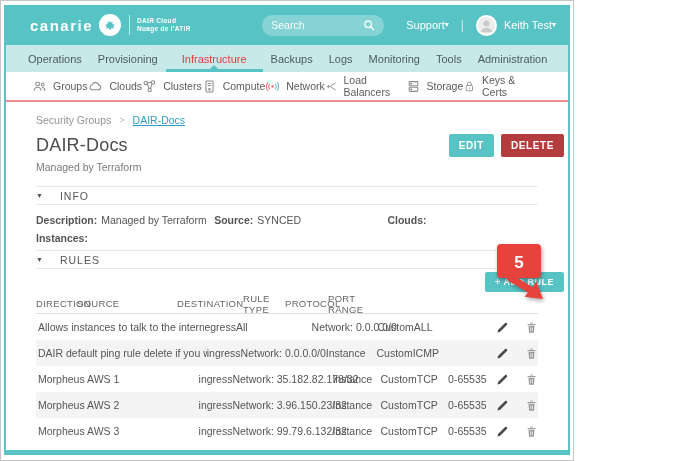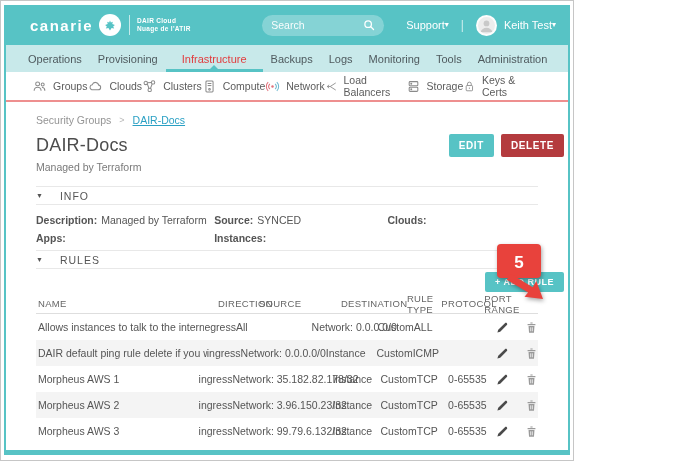--- a/index.html
+++ b/index.html
@@ -239,42 +239,37 @@
           </span>
       <span class="info-cell">
             <span class="lbl">Source:</span>
             <span>SYNCED</span>
           </span>
       <span class="info-cell">
             <span class="lbl">Clouds:</span>
             <span></span>
           </span>
       <span class="info-cell">
-            <span class="lbl">Apps:</span>
-            <span></span>
-          </span>
-      <span class="info-cell">
             <span class="lbl">Instances:</span>
             <span></span>
           </span>
     </div>
 
     <div class="divider"></div>
     <div class="section-hdr">
       <span class="tri">▼</span>
       <span>RULES</span>
     </div>
     <div class="divider"></div>
 
     <div class="addrule-row">
       <button class="btn btn-add">+ ADD RULE</button>
     </div>
 
     <div class="t-head">
-      <span class="c-name">NAME</span>
       <span class="c-dir">DIRECTION</span>
       <span class="c-src">SOURCE</span>
       <span class="c-dest">DESTINATION</span>
       <span class="c-rtype">RULE TYPE</span>
       <span class="c-proto">PROTOCOL</span>
       <span class="c-port">PORT RANGE</span>
       <span class="c-act"></span>
     </div>
 
     <div class="t-row">

